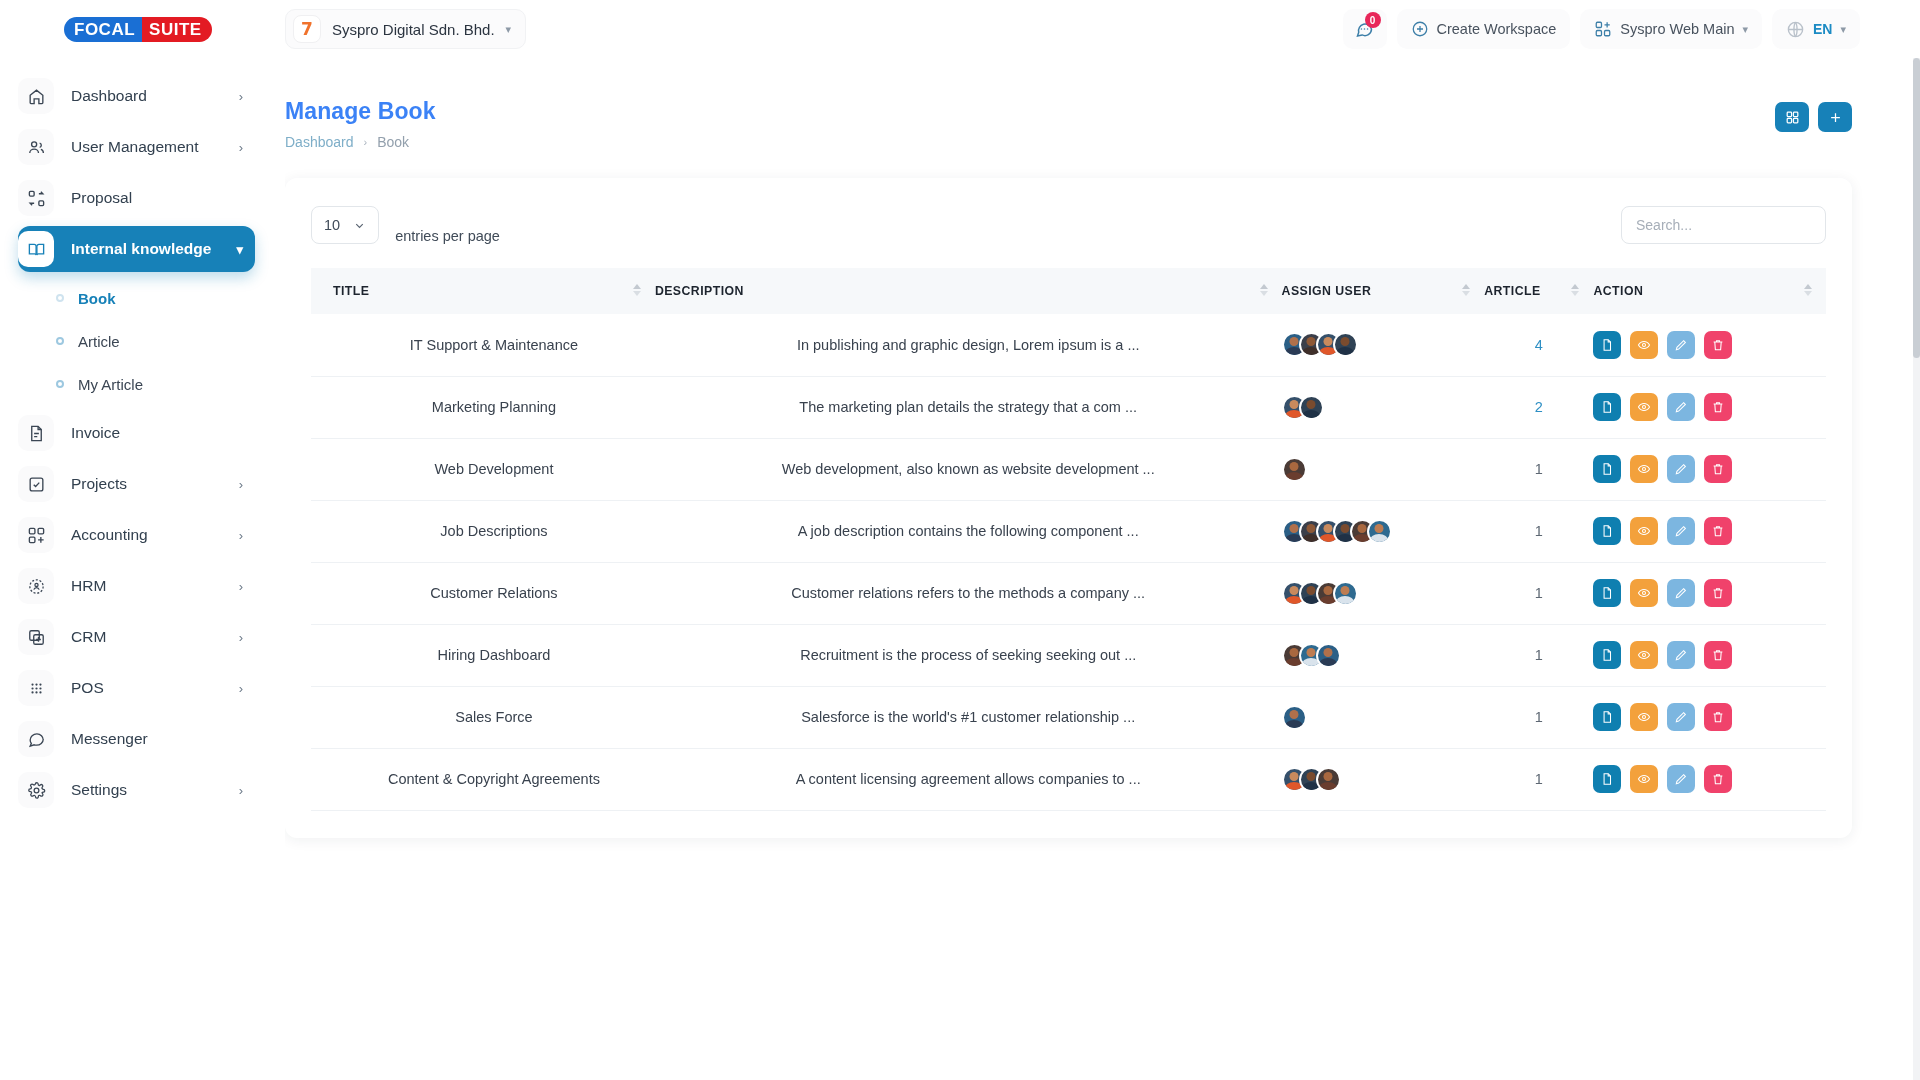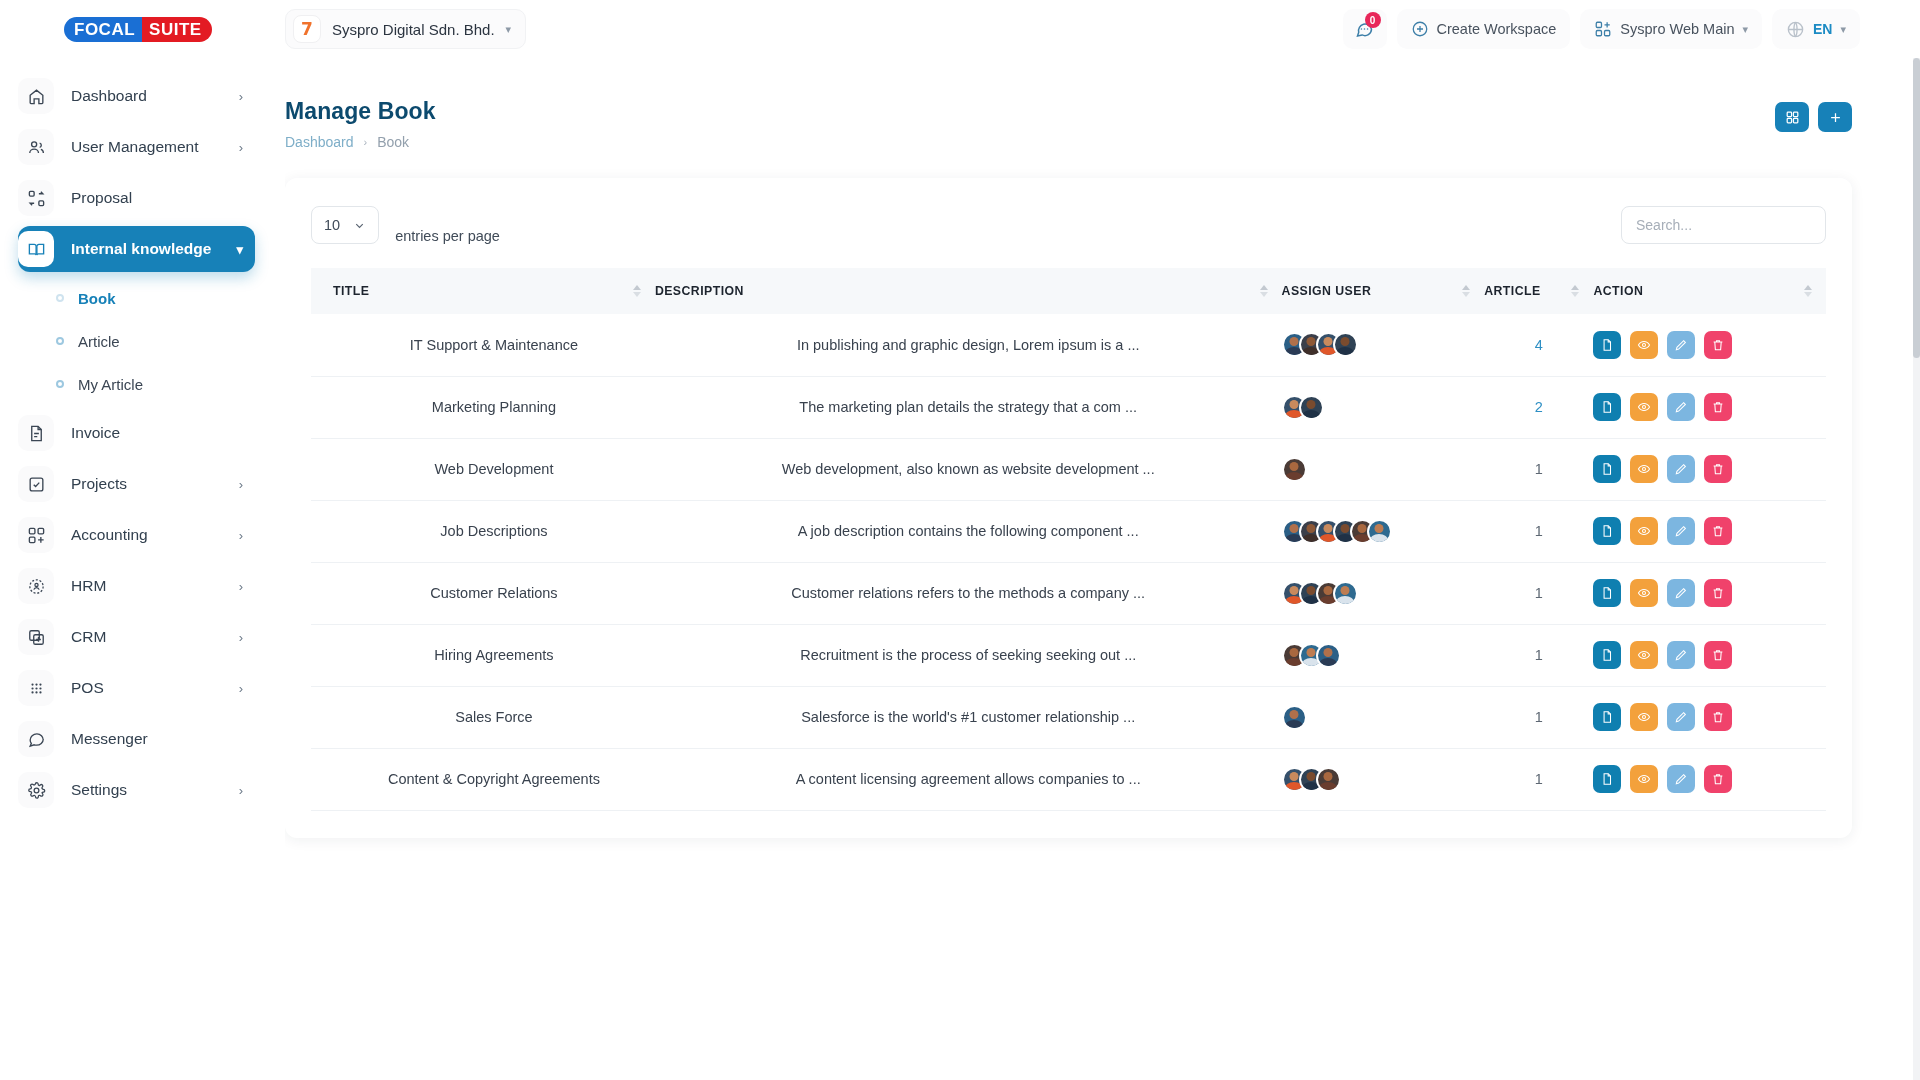--- a/index.html
+++ b/index.html
@@ -119,21 +119,21 @@
   .sub-item.active { color: #1781b8; font-weight: bold; }
   .sub-item.active .dot { border-color: #cfe3ef; }
 
   
   .content {
     flex: 1; min-width: 0; overflow: hidden;
     padding: 40px 68px 0 0;
     position: relative;
   }
   .page-head { display: flex; align-items: flex-start; }
-  .page-title { font-size: 23px; font-weight: bold; color: #0c4a6e; letter-spacing: .1px; }
+  .page-title { font-size: 23px; font-weight: bold; color: #3b82f6; letter-spacing: .1px; }
   .crumbs { margin-top: 9px; font-size: 14px; display: flex; align-items: center; gap: 10px; }
   .crumbs .c-link { color: #7eaec8; }
   .crumbs .c-sep { color: #aab4bf; font-size: 11px; }
   .crumbs .c-cur { color: #93a0ad; }
 
   .head-actions { margin-left: auto; display: flex; gap: 9px; padding-top: 4px; }
   .sq-btn {
     width: 34px; height: 30px; border-radius: 7px;
     background: #1781b8; color: #fff; border: none;
     display: flex; align-items: center; justify-content: center;
@@ -168,21 +168,21 @@
   thead th {
     background: #f6f8fa;
     text-align: left;
     font-size: 12.3px; font-weight: bold; color: #1d242e;
     letter-spacing: .45px;
     padding: 14px 0 14px 0;
     height: 46px;
     position: relative;
     white-space: nowrap;
   }
-  thead th .th-in { display: flex; align-items: center; }
+  thead th .th-in { display: flex; }
   .sorter {
     margin-left: auto; margin-right: 14px;
     display: flex; flex-direction: column; gap: 2px;
     opacity: .55;
   }
   .sorter i {
     width: 0; height: 0; display: block;
     border-left: 4px solid transparent; border-right: 4px solid transparent;
   }
   .sorter i.up { border-bottom: 5px solid #9aa4af; }
@@ -795,21 +795,21 @@
                   </button>
                   <button class="act-btn act-del">
                     <svg width="14" height="14" viewBox="0 0 24 24" fill="none" stroke="#fff" stroke-width="1.8">
                       <path d="M4.5 7h15M9.5 7V4.8h5V7M6.5 7l1 13h9l1-13"></path>
                     </svg>
                   </button>
                 </div>
               </td>
             </tr>
             <tr>
-              <td class="col-title">Hiring Agreements</td>
+              <td class="col-title">Hiring Dashboard</td>
               <td class="col-desc">Recruitment is the process of seeking seeking out ...</td>
               <td class="col-user">
                 <div class="avatars">
                   <span class="av" style="background: rgb(74, 59, 54);">
                     <span class="head" style="background: rgb(169, 104, 63);"></span>
                     <span class="body" style="background: rgb(106, 61, 46);"></span>
                   </span>
                   <span class="av" style="background: rgb(46, 106, 144);">
                     <span class="head" style="background: rgb(189, 124, 82);"></span>
                     <span class="body" style="background: rgb(217, 227, 236);"></span>

